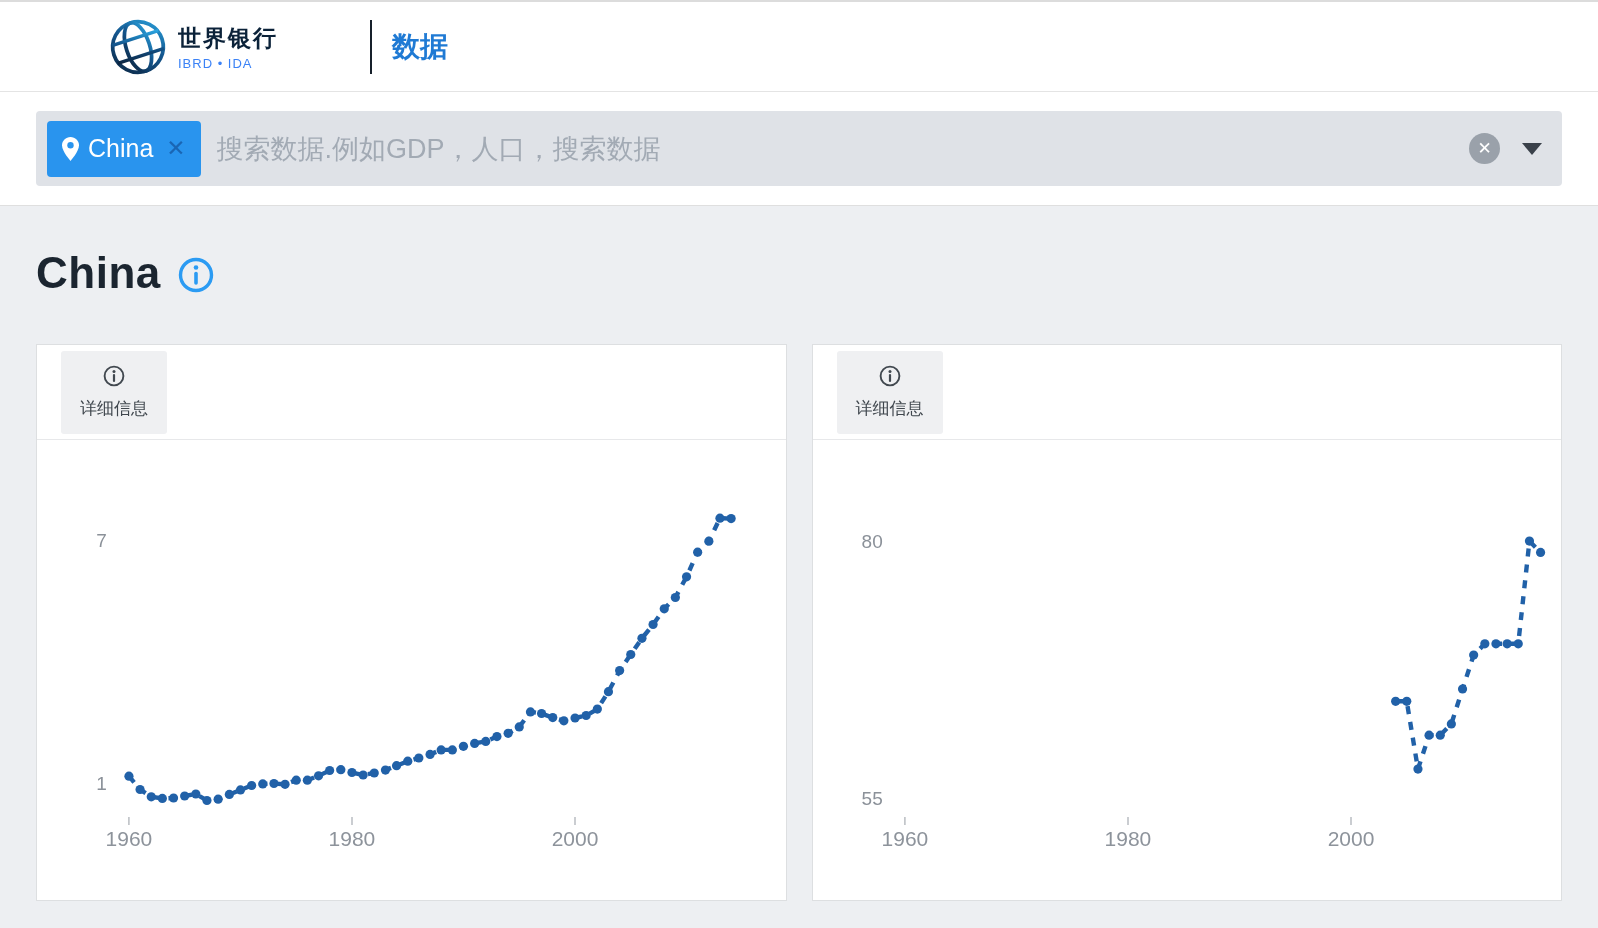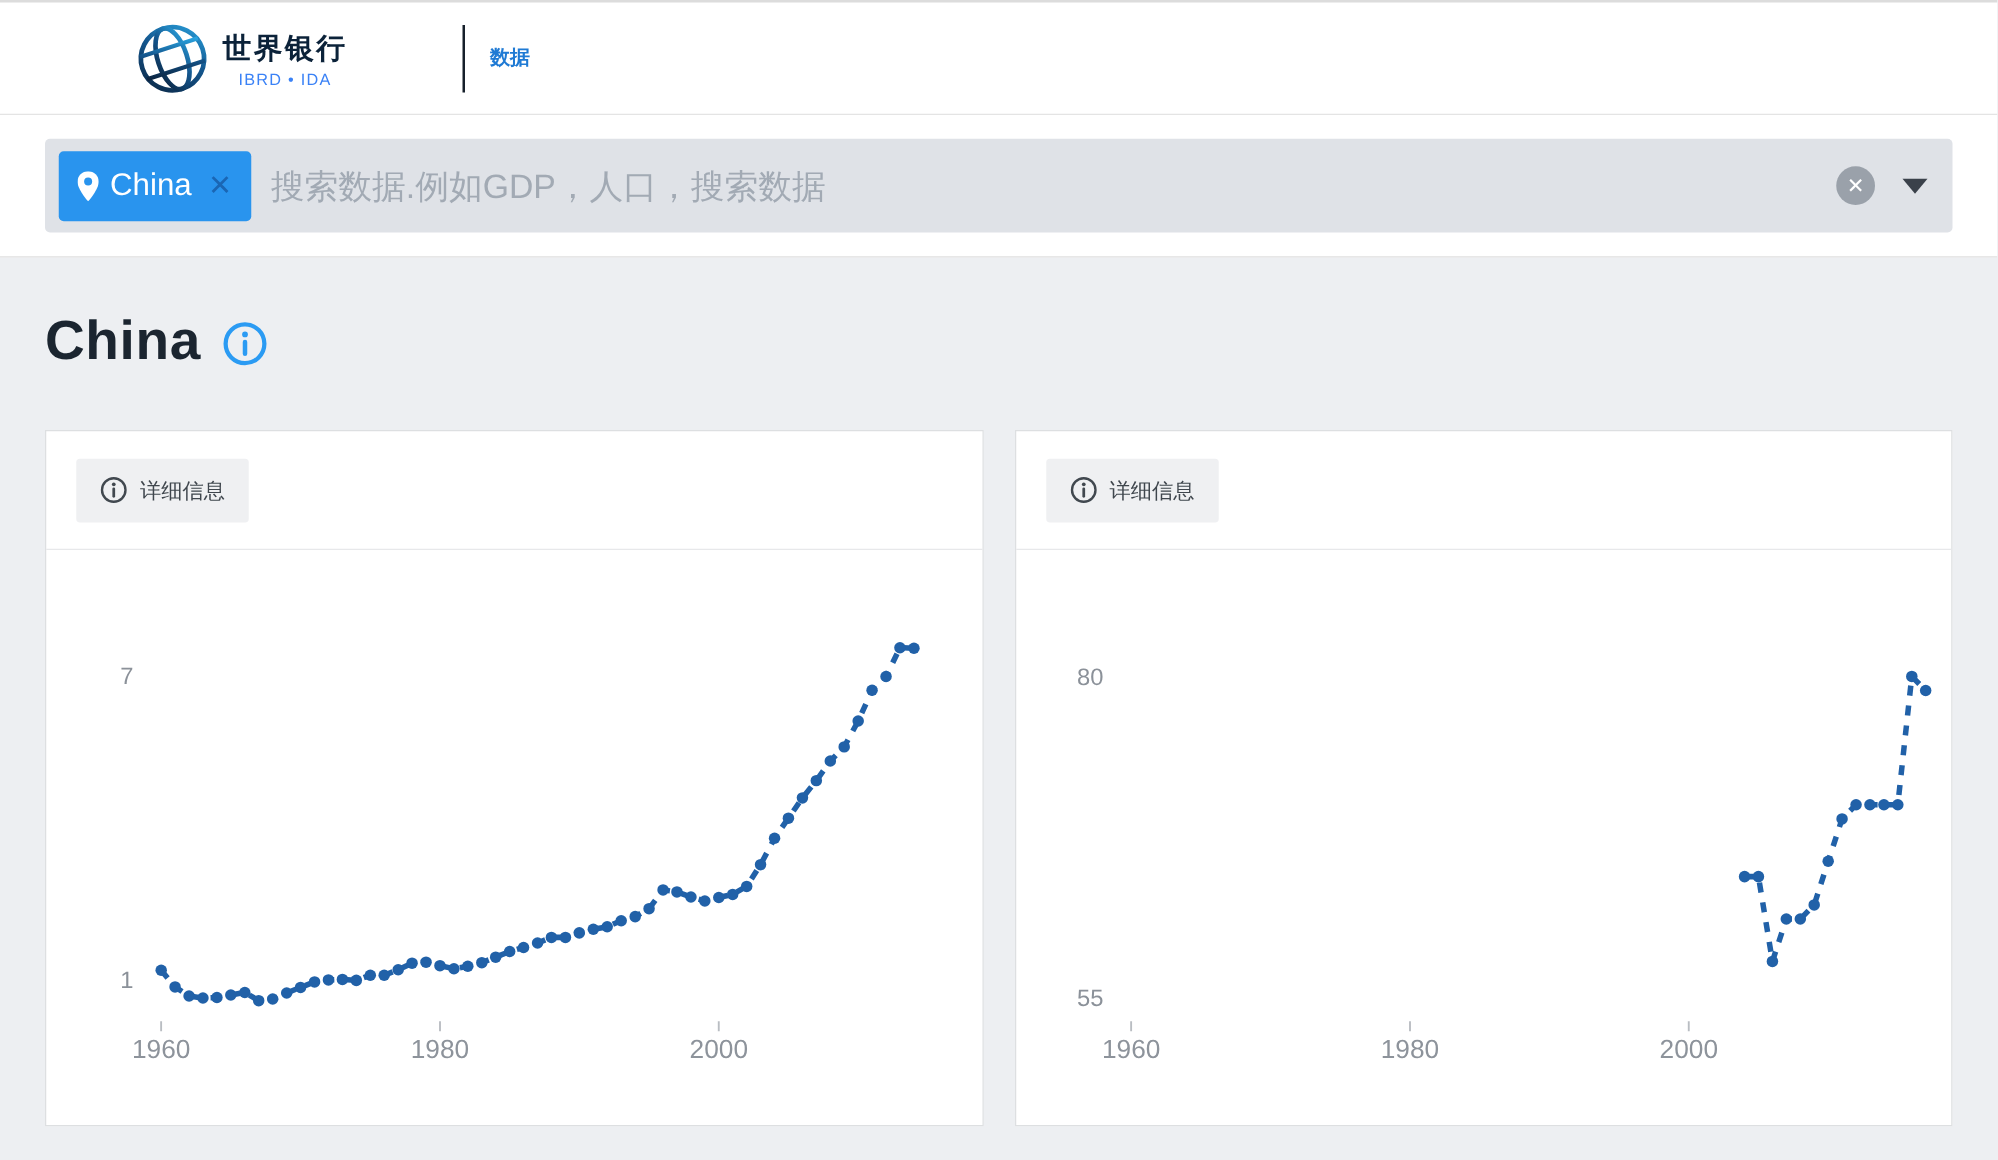--- a/index.html
+++ b/index.html
@@ -7,25 +7,25 @@
   body { font-family: "Liberation Sans", sans-serif; background: #edeff2; }
 
   
   .topbar {
     height: 92px; background: #ffffff;
     border-top: 2px solid #dcdcdc; border-bottom: 1px solid #e4e4e4;
     display: flex; align-items: center; padding-left: 108px;
   }
   .logo { display: flex; align-items: center; cursor: pointer; }
   .logo svg { width: 60px; height: 60px; }
-  .logo-text { margin-left: 10px; display: flex; flex-direction: column; text-align: center; }
+  .logo-text { margin-left: 10px; display: flex; flex-direction: column; }
   .logo-zh { font-size: 23px; font-weight: bold; color: #0b2239; letter-spacing: 2px; }
   .logo-sub { font-size: 13px; font-weight: normal; color: #3b82f6; letter-spacing: 1px; margin-top: 2px; }
   .nav-divider { width: 2px; height: 54px; background: #16202b; margin: 0 0 0 92px; }
-  .nav-data { margin-left: 20px; font-size: 16px; font-weight: bold; color: #1f7ad4; text-decoration: none; cursor: pointer; }
+  .nav-data { margin-left: 20px; font-size: 28px; font-weight: bold; color: #1f7ad4; text-decoration: none; cursor: pointer; }
 
   
   .search-band { background: #ffffff; padding: 19px 36px; border-bottom: 1px solid #dfdfdf; }
   .search-box {
     height: 75px; background: #dfe2e7; border-radius: 4px;
     display: flex; align-items: center; padding: 0 14px 0 11px; cursor: text;
   }
   .chip {
     height: 56px; background: #2994ee; border-radius: 4px; color: #fff;
     display: flex; align-items: center; padding: 0 15px; cursor: pointer; flex: none;
@@ -52,21 +52,21 @@
   .cards { display: flex; gap: 25px; margin-top: 46px; }
   .card { flex: 1 1 0; background: #ffffff; border: 1px solid #dddfe1; height: 557px; }
   .card-header {
     height: 95px; border-bottom: 1px solid #e7e8ea;
     display: flex; align-items: center; justify-content: space-between; padding: 0 24px;
   }
   .card-title { font-size: 20px; font-weight: bold; color: #3e454d; }
   .details-btn {
     display: flex; align-items: center; gap: 10px; background: #eff0f2;
     border: none; border-radius: 3px; padding: 14px 19px; cursor: pointer;
-    font-family: Liberation Serif, serif; font-size: 17px; color: #3f464d;
+    font-family: Liberation Serif, serif; font-size: 17px; color: #3f464d; flex-direction: column;
   }
   .chart-body { position: relative; }
   .chart-svg { display: block; width: 100%; height: 462px; }
   .chart-svg .ytick { font: 19px "Liberation Sans", sans-serif; fill: #8b9199; text-anchor: end; }
   .chart-svg .xtick { font: 21px "Liberation Sans", sans-serif; fill: #8d939b; text-anchor: middle; }
 </style>
 </head>
 <body>
 
 <header class="topbar">

